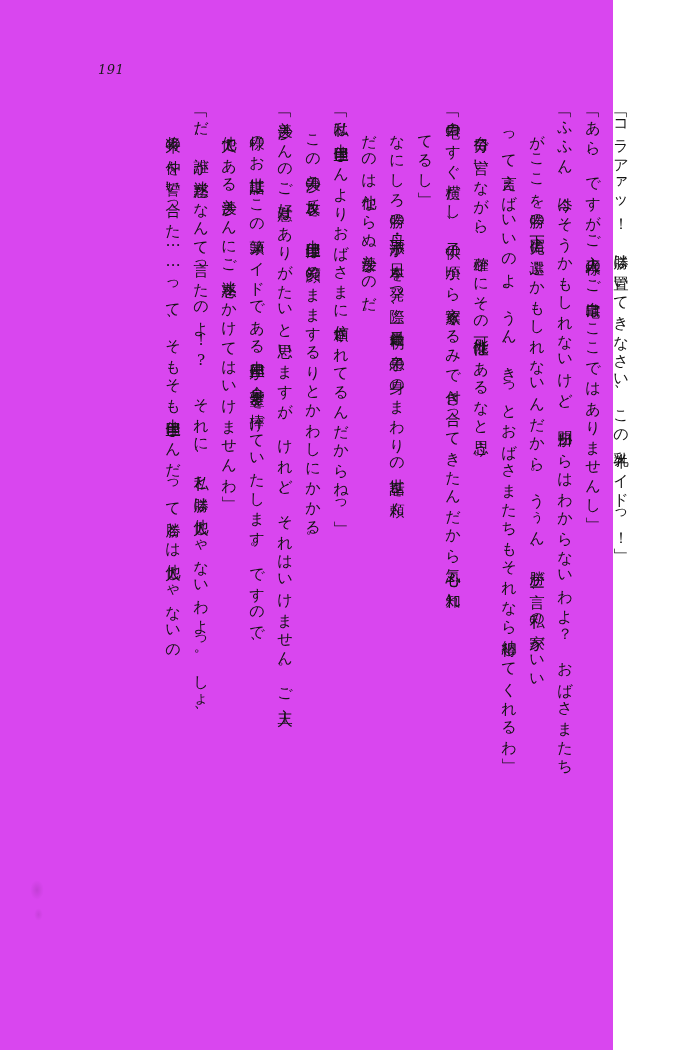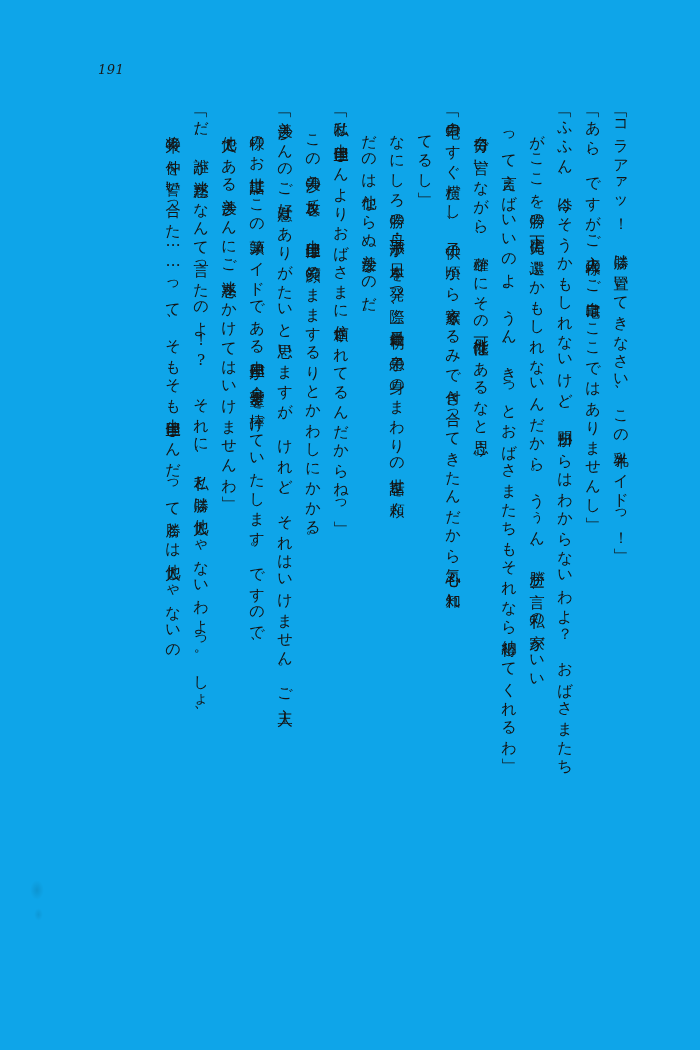--- a/index.html
+++ b/index.html
@@ -10,23 +10,23 @@
   body {
     width: 700px;
     height: 1050px;
     overflow: hidden;
     font-family: "DejaVu Serif", "Liberation Serif", serif;
     color: #111111;
   }
 
   .page {
     position: relative;
-    width: 700px;
+    width: 613px;
     height: 1050px;
-    background: #0ea5e9;
+    background: #d946ef;
     box-sizing: border-box;
   }
 
   
   .page-number {
     position: absolute;
     top: 62px;
     left: 98px;
     font-size: 13px;
     font-style: italic;

